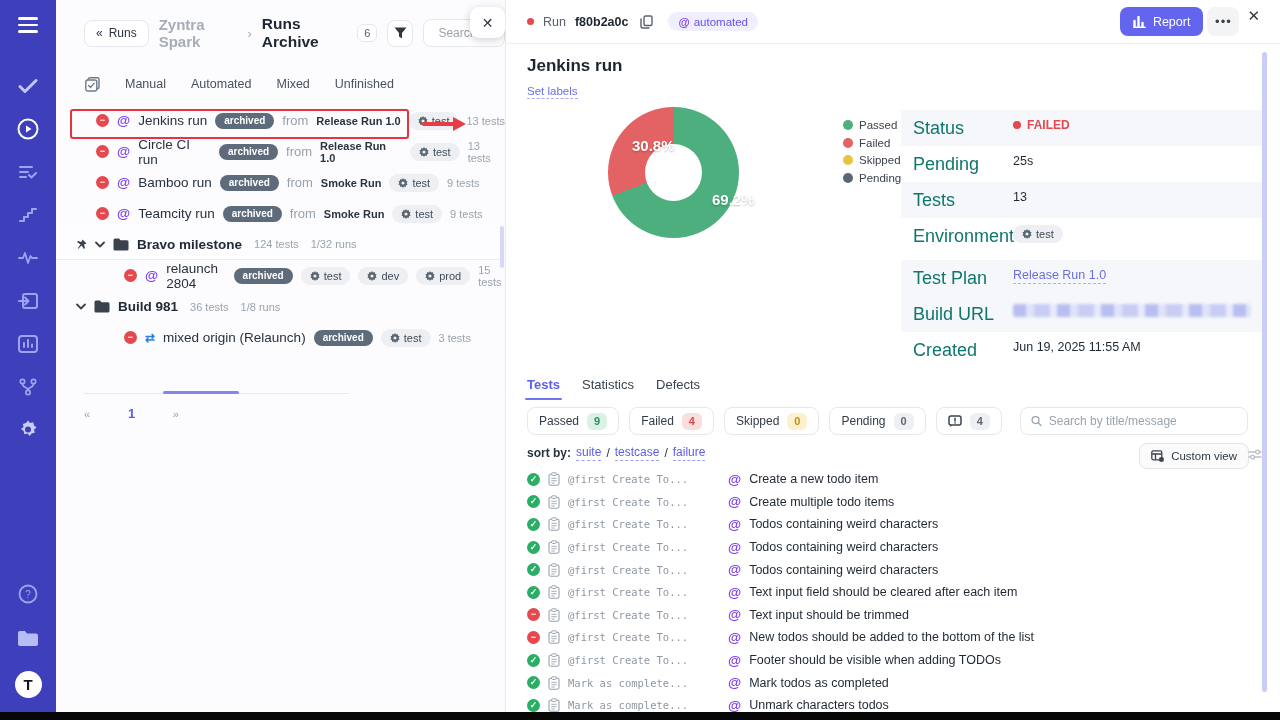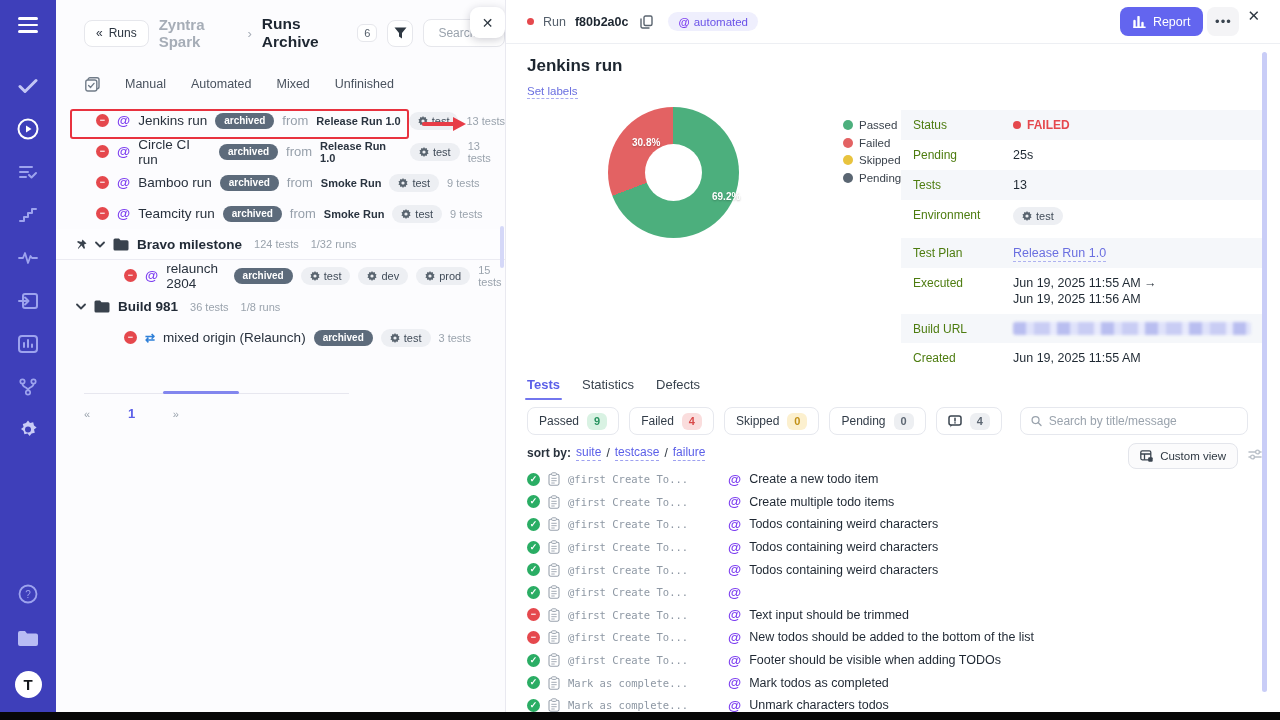--- a/index.html
+++ b/index.html
@@ -71,32 +71,32 @@
   .badge-automated{display:flex;align-items:center;gap:4px;background:#efeffd;color:#6a52e8;border-radius:10px;padding:3.5px 10px;font-size:11.5px;margin-left:6px}
   .rp-head-right{margin-left:auto;display:flex;align-items:flex-start;gap:4px}
   .btn-report{display:flex;align-items:center;gap:7px;background:#6365ef;color:#fff;border:0;height:29px;padding:0 13px;border-radius:8px;font-size:12.5px;cursor:pointer;font-family:inherit}
   .btn-more{width:32px;height:29px;background:#f4f4f6;border:0;border-radius:8px;font-size:13px;color:#3a444f;cursor:pointer;letter-spacing:1px}
   .btn-close{font-size:15px;color:#2e3842;cursor:pointer;padding:0 4px}
   .rp-title{position:absolute;left:21px;top:56px;font-size:17px;font-weight:700;color:#1d2630}
   .set-labels{position:absolute;left:21px;top:85px;font-size:11.5px;color:#6a6fe0;border-bottom:1px dashed #a9acf0;padding-bottom:1px;cursor:pointer}
 
   .donut{position:absolute;left:102px;top:107px;width:131px;height:131px;border-radius:50%}
   .donut::after{content:"";position:absolute;inset:37px;border-radius:50%;background:#fff}
-  .donut-lbl{position:absolute;color:#fff;font-size:10px;font-weight:700;text-shadow:0 1px 2px rgba(0,0,0,.25);z-index:2}
+  .donut-lbl{position:absolute;color:#fff;font-size:15px;font-weight:700;text-shadow:0 1px 2px rgba(0,0,0,.25);z-index:2}
   .lbl-failed{left:24px;top:30px}
   .lbl-passed{left:104px;top:84px}
   .legend{position:absolute;left:337px;top:119px;display:flex;flex-direction:column;gap:5.5px}
   .lg-item{display:flex;align-items:center;gap:6px;font-size:11.5px;color:#3b434d}
   .lg-dot{width:10px;height:10px;border-radius:50%}
   .lg-passed{background:#4caf7d}.lg-failed{background:#e36263}.lg-skipped{background:#e8c33e}.lg-pending{background:#5a6672}
 
   .info-table{position:absolute;left:395px;top:110px;width:362px}
   .irow{display:flex;align-items:flex-start;padding:7px 12px;min-height:28px}
   .irow.alt{background:#f5f7fa}
-  .ilabel{width:100px;min-width:100px;font-size:12px;color:#4d7c0f;padding-top:1px}
+  .ilabel{width:100px;min-width:100px;font-size:18px;color:#0f766e;padding-top:1px}
   .ival{font-size:12.5px;color:#1f2933;line-height:16px}
   .val-failed{display:flex;align-items:center;gap:6px;color:#e5484d;font-weight:700;font-size:12px}
   .val-failed .dot-red{width:8px;height:8px}
   .link{color:#6a6fe0;border-bottom:1px dashed #aeb2f0;padding-bottom:1px;cursor:pointer}
   .redacted{width:240px;height:13px;border-radius:3px;filter:blur(1.6px);background:repeating-linear-gradient(90deg,#b9bef0 0 13px,#dfe2fa 13px 21px,#c9cdf4 21px 37px,#e8eafc 37px 44px);margin-top:1px}
   .gap6{height:6px}
 
   .dtabs{position:absolute;left:21px;top:377px;display:flex;gap:22px;font-size:13px;color:#39434e}
   .dtab{cursor:pointer;position:relative;padding-bottom:6px}
   .dtab.active{color:#5b5fe8;font-weight:600}
@@ -110,21 +110,21 @@
   .cnt-yellow{background:#fcf0cf;color:#c29016}
   .cnt-gray{background:#edeff2;color:#5d6773}
   .dsearch{display:flex;align-items:center;gap:7px;width:228px;height:28px;border:1px solid #e6e8ee;border-radius:8px;padding:0 10px;background:#fff;margin-left:8px}
   .dsearch input{border:0;outline:0;font-size:12px;width:100%;background:transparent;color:#3a444f}
   .dsearch input::placeholder,.search-mini input::placeholder{color:#9aa3ad}
 
   .sortrow{position:absolute;left:21px;top:445px;display:flex;align-items:center;gap:5px;font-size:12px}
   .sort-lbl{font-weight:700;color:#29323d}
   .slink{color:#5b5fe8;border-bottom:1px dashed #9ea1f0;padding-bottom:1px;cursor:pointer}
   .ssep{color:#29323d}
-  .custom-view{position:absolute;right:42px;top:443px;display:flex;align-items:center;gap:7px;height:26px;padding:0 11px;border:1px solid #e3e5eb;border-radius:8px;background:#fbfbfc;font-size:11.5px;color:#2e3842;cursor:pointer}
+  .custom-view{position:absolute;right:31px;top:443px;display:flex;align-items:center;gap:7px;height:26px;padding:0 11px;border:1px solid #e3e5eb;border-radius:8px;background:#fbfbfc;font-size:11.5px;color:#2e3842;cursor:pointer}
   .sliders-ic{position:absolute;right:18px;top:448px;cursor:pointer}
 
   .tests-list{position:absolute;left:0;top:468px;width:760px}
   .trow{display:flex;align-items:center;gap:8px;height:22.6px;padding-left:21px;cursor:pointer}
   .suite{font-family:"DejaVu Sans Mono",monospace;font-size:10.5px;color:#8e98a4;width:152px;min-width:152px;white-space:nowrap;overflow:hidden}
   .ttitle{font-size:12.5px;color:#1f2833}
 
   .rp-scroll{position:absolute;right:13px;top:52px;width:5px;height:640px;background:#c9cdf7;border-radius:3px;cursor:grab;z-index:6}
   .bottom-bar{position:absolute;left:0;bottom:0;width:1280px;height:8px;background:#070707;z-index:9}
 </style>
@@ -492,24 +492,20 @@
             <path d="M5 0l1 1.4 1.7-.4.3 1.7 1.6.8-1 1.5 1 1.5-1.6.8-.3 1.7-1.7-.4L5 10 4 8.6l-1.7.4-.3-1.7-1.6-.8 1-1.5-1-1.5 1.6-.8.3-1.7 1.7.4z" fill="#59646f"></path>
             <circle cx="5" cy="5" r="1.6" fill="#edeff3"></circle>
           </svg>
           <span>test</span>
         </span>
     </div>
     <div class="gap6"></div>
     <div class="irow alt">
       <span class="ilabel">Test Plan</span>
       <span class="ival"><span class="link">Release Run 1.0</span></span>
-    </div>
-    <div class="irow" style="min-height:44px">
-      <span class="ilabel">Executed</span>
-      <span class="ival"><span>Jun 19, 2025 11:55 AM →</span><br><span>Jun 19, 2025 11:56 AM</span></span>
     </div>
     <div class="irow alt">
       <span class="ilabel">Build URL</span>
       <span class="redacted"></span>
     </div>
     <div class="irow">
       <span class="ilabel">Created</span>
       <span class="ival">Jun 19, 2025 11:55 AM</span>
     </div>
   </div>
@@ -648,20 +644,21 @@
         <span class="st tst-pass"></span>
         <span>
           <svg width="12" height="14" viewBox="0 0 12 14">
             <rect x="1" y="2.2" width="10" height="11" rx="1.6" stroke="#9aa3ae" stroke-width="1.1" fill="none"></rect>
             <rect x="3.6" y="0.8" width="4.8" height="2.6" rx="1" fill="#fff" stroke="#9aa3ae" stroke-width="1"></rect>
             <path d="M3.3 6.3h5.4M3.3 8.7h5.4M3.3 11h3.4" stroke="#9aa3ae" stroke-width="0.9"></path>
           </svg>
         </span>
         <span class="suite">@first Create To...</span>
         <span class="at">@</span>
+        <span class="ttitle">Text input field should be cleared after each item</span>
       </div>
     <div class="trow">
         <span class="st tst-fail"></span>
         <span>
           <svg width="12" height="14" viewBox="0 0 12 14">
             <rect x="1" y="2.2" width="10" height="11" rx="1.6" stroke="#9aa3ae" stroke-width="1.1" fill="none"></rect>
             <rect x="3.6" y="0.8" width="4.8" height="2.6" rx="1" fill="#fff" stroke="#9aa3ae" stroke-width="1"></rect>
             <path d="M3.3 6.3h5.4M3.3 8.7h5.4M3.3 11h3.4" stroke="#9aa3ae" stroke-width="0.9"></path>
           </svg>
         </span>

